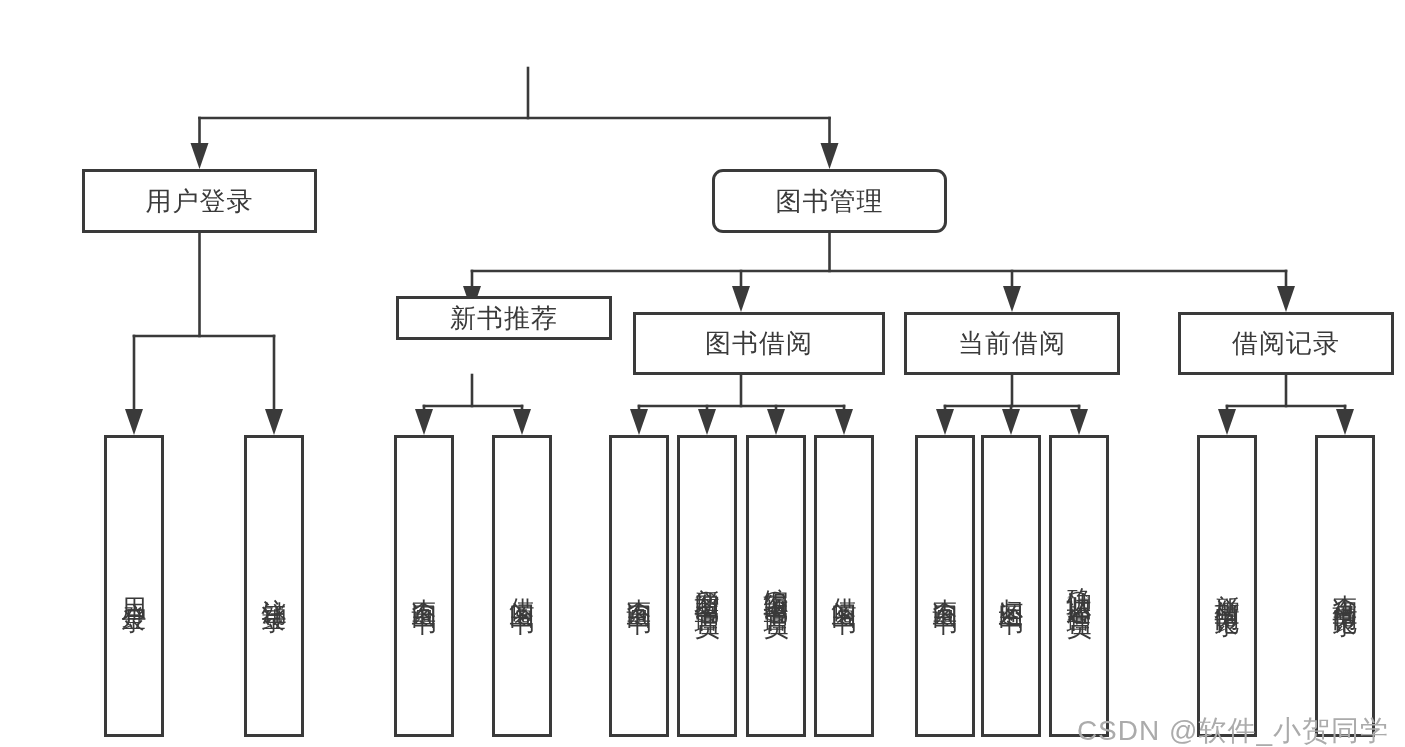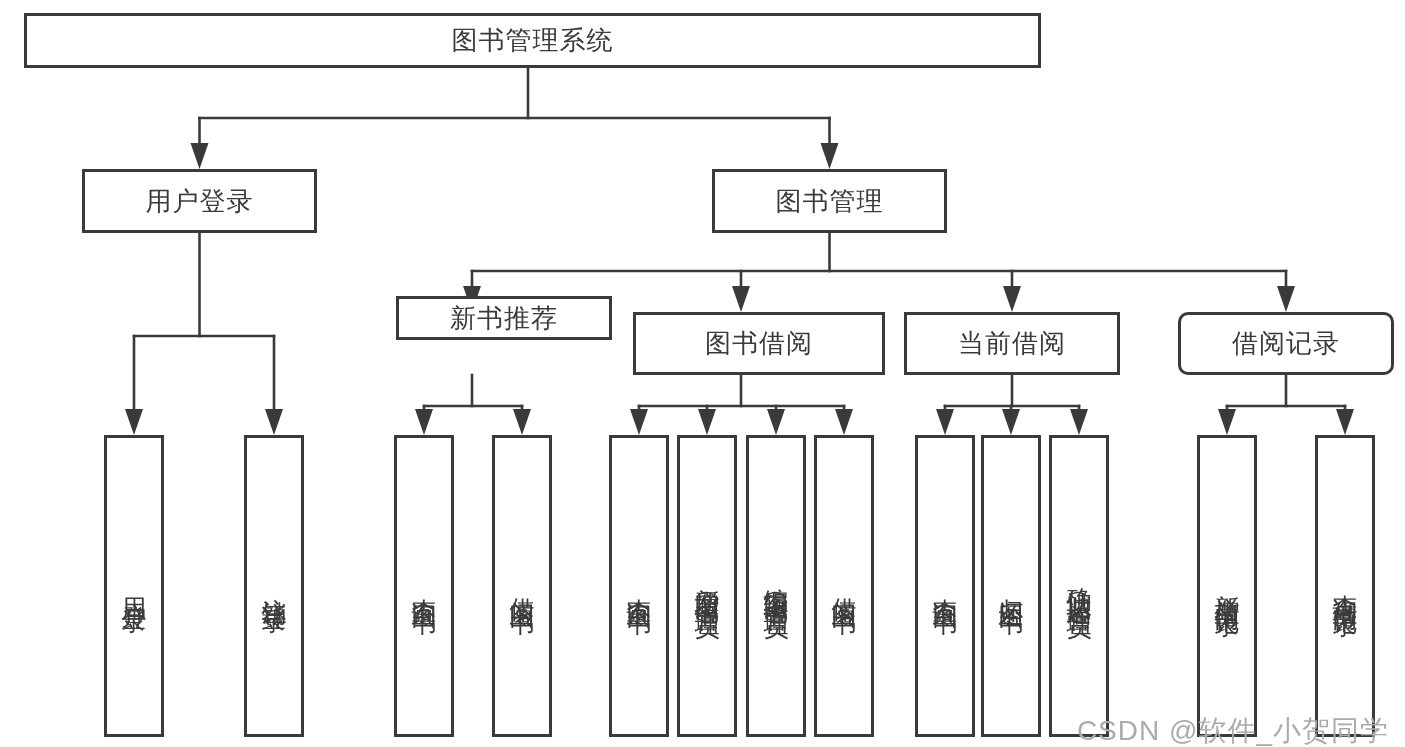--- a/index.html
+++ b/index.html
@@ -26,25 +26,25 @@
   .leaf { width:60px; top:435px; height:302px; font-size:25px; }
   .leaf .label {
     writing-mode:vertical-rl;
     text-orientation:mixed;
     letter-spacing:4px;
     line-height:1;
     max-height:292px;
   }
   #n-root { left:24px;  top:13px;  width:1017px; height:55px; }
   #n-b0   { left:82px;  top:169px; width:235px;  height:64px; }
-  #n-b1   { left:712px; top:169px; width:235px;  height:64px; }
+  #n-b1   { left:712px; top:169px; width:235px;  height:64px;border-radius:11px; }
   #n-s0   { left:364px; top:296px; width:216px;  height:44px;margin-left:32px; }
   #n-s1   { left:633px; top:312px; width:252px;  height:63px; }
   #n-s2   { left:904px; top:312px; width:216px;  height:63px;align-items:center; }
-  #n-s3   { left:1178px;top:312px; width:216px;  height:63px;border-radius:10px; }
+  #n-s3   { left:1178px;top:312px; width:216px;  height:63px; }
   #n-l0 { left:104px; }  #n-l1 { left:244px; }
   #n-l2 { left:394px; }  #n-l3 { left:492px; }
   #n-l4 { left:609px; }  #n-l5 { left:677px; }
   #n-l6 { left:746px; }  #n-l7 { left:814px; }
   #n-l8 { left:915px; }  #n-l9 { left:981px; } #n-l10 { left:1049px; }
   #n-l11 { left:1197px; } #n-l12 { left:1315px; }
   #watermark {
     position:absolute;
     right:16px; top:712px;
     font-size:28px;
@@ -108,23 +108,20 @@
       <line x1="1011" y1="406" x2="1011" y2="423" stroke-linecap="square"></line>
       <polygon points="1002,409 1020,409 1011,435"></polygon>
       <line x1="1079" y1="406" x2="1079" y2="423" stroke-linecap="square"></line>
       <polygon points="1070,409 1088,409 1079,435"></polygon>
       <line x1="1227" y1="406" x2="1227" y2="423" stroke-linecap="square"></line>
       <polygon points="1218,409 1236,409 1227,435"></polygon>
       <line x1="1345" y1="406" x2="1345" y2="423" stroke-linecap="square"></line>
       <polygon points="1336,409 1354,409 1345,435"></polygon>
     </svg>
 
-  <div class="node" id="n-root">
-    <span class="label">图书管理系统</span>
-  </div>
 
   <div class="node" id="n-b0">
     <span class="label">用户登录</span>
   </div>
   <div class="node" id="n-b1">
     <span class="label">图书管理</span>
   </div>
 
   <div class="node" id="n-s0">
     <span class="label">新书推荐</span>

